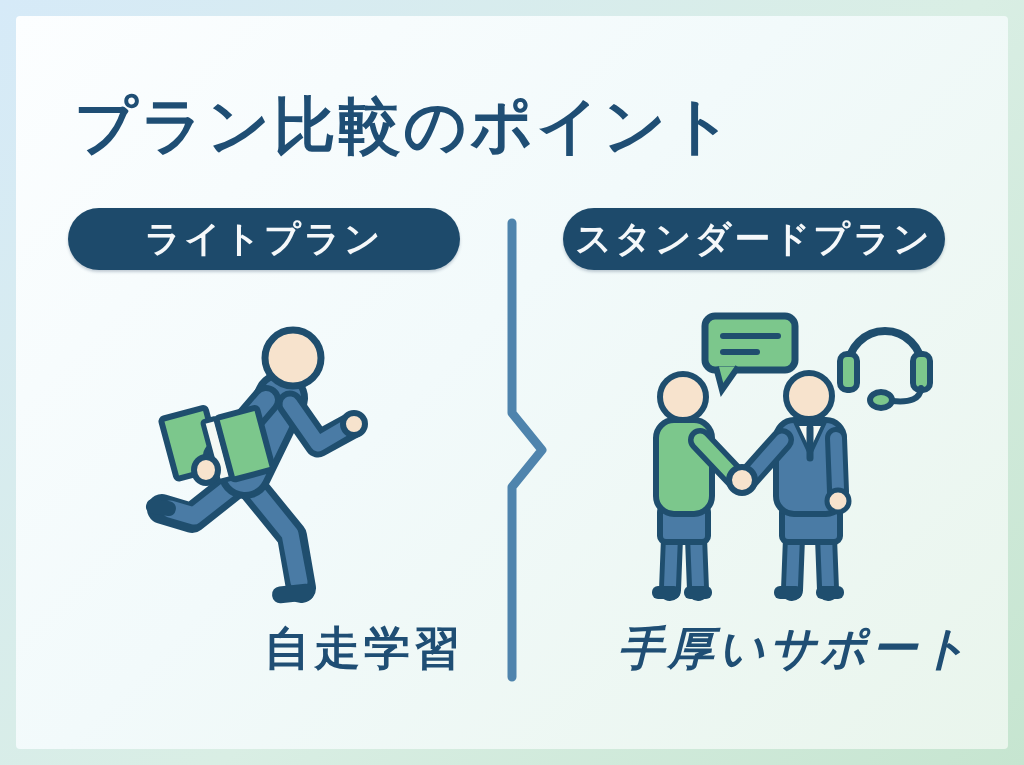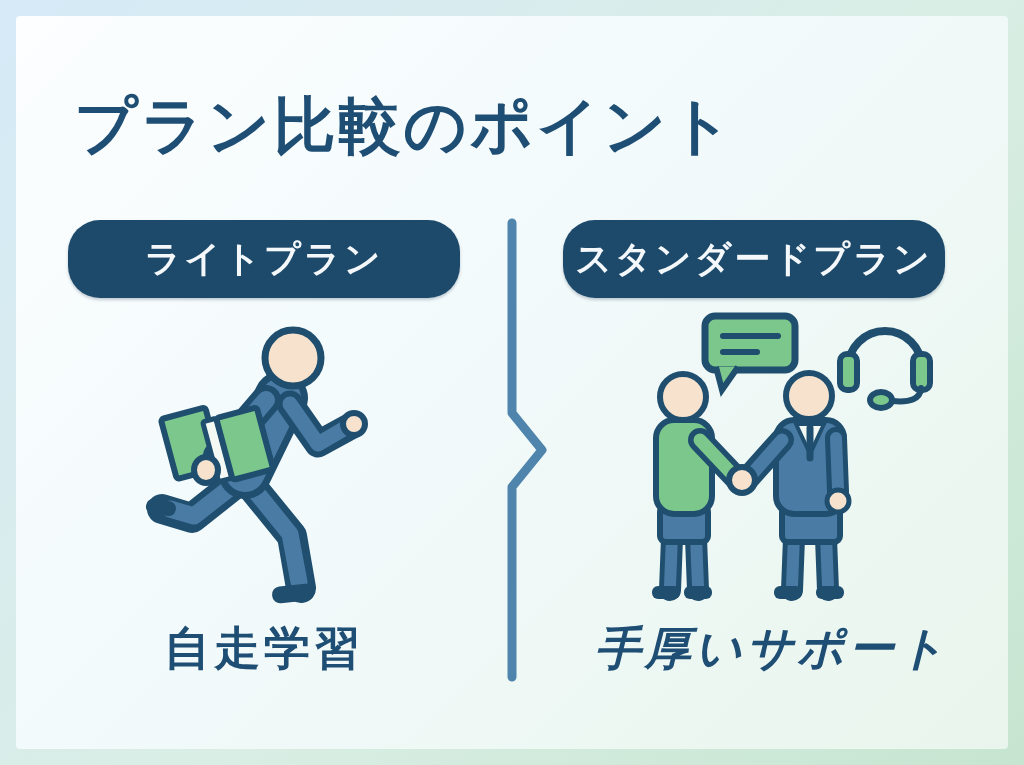--- a/index.html
+++ b/index.html
@@ -10,30 +10,30 @@
   }
   .card {
     position:absolute; inset:16px; border-radius:4px;
     background:linear-gradient(135deg, var(--card-from,#fcfeff) 0%, #f2fafb 45%, var(--card-to,#e9f5ec) 100%);
   }
   .title {
     position:absolute; top:84px; left:0; width:810px; text-align:center;
     font-size:62px; font-weight:bold; letter-spacing:3px; color:var(--text,#1f4e74);
   }
   .pill {
-    position:absolute; top:220px; height:78px; border-radius:32px;
+    position:absolute; top:208px; height:62px; border-radius:32px;
     background:var(--pill-bg,#1d4a6b); color:var(--pill-text,#f5f8fa);
     display:flex; align-items:center; justify-content:center;
     font-size:36px; font-weight:bold; letter-spacing:3px;
     box-shadow:0 2px 3px rgba(30,60,90,0.25);
   }
   .pill.left  { left:68px;  width:392px; }
   .pill.right { left:563px; width:382px;font-family:Liberation Mono, monospace; }
   .caption {
-    position:absolute; top:618px; width:400px; text-align:center;
+    position:absolute; top:618px; width:400px; text-align:right;
     font-size:46px; font-weight:bold; letter-spacing:4px; color:var(--text,#1f4e74);
   }
   .caption.left  { left:64px; }
   .caption.right { left:572px;font-style:italic; }
   .icon-left    { position:absolute; left:140px; top:310px; }
   .icon-right   { position:absolute; left:620px; top:298px; }
   .divider-svg  { position:absolute; left:490px; top:215px; }
 
   
   .ln-o { fill:none; stroke:var(--navy,#1f4e6e);  stroke-linecap:round; stroke-linejoin:round; }

